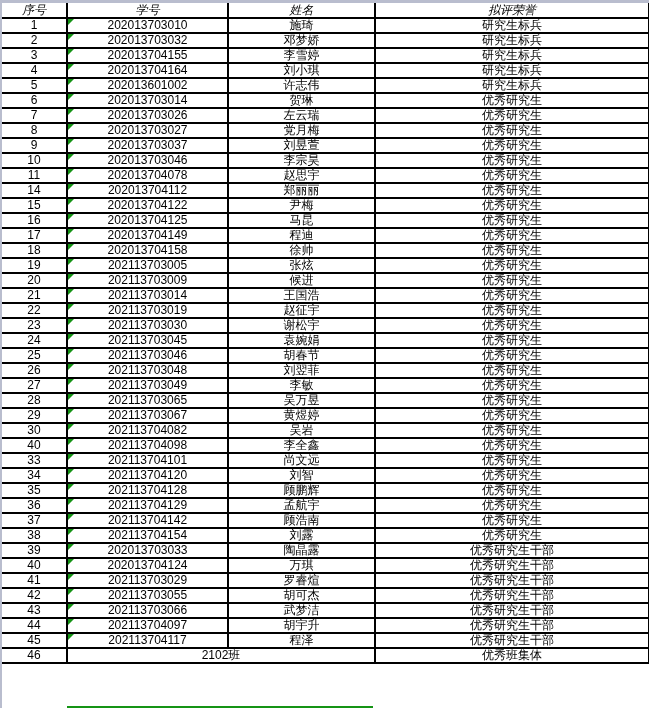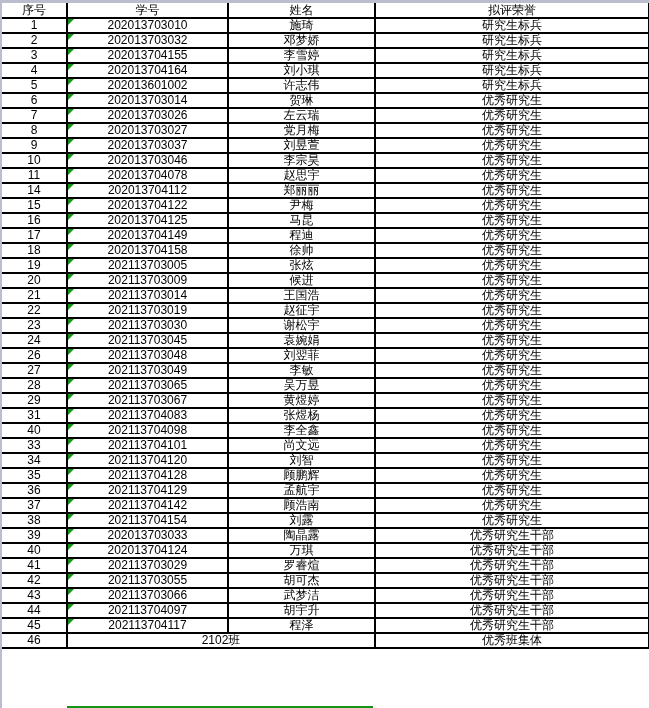--- a/index.html
+++ b/index.html
@@ -23,21 +23,21 @@
     padding:0;
     text-align:center;
     vertical-align:middle;
     font-weight:normal;
     overflow:hidden;
     white-space:nowrap;
     position:relative;
     line-height:13px;
   }
   table.grid tr{height:15px;}
-  table.grid tr.head{height:15px;}
+  table.grid tr.head{height:15px;font-style:italic;}
   table.grid tr:first-child th{border-top:none;}
   table.grid td:first-child,table.grid th:first-child{border-left:none;}
   .marker{
     position:absolute;left:0;top:0;
     width:0;height:0;
     border-top:6px solid #159415;
     border-right:6px solid transparent;
   }
   .fill-strip{
     position:absolute;
@@ -192,20 +192,26 @@
           <td>谢松宇</td>
           <td>优秀研究生</td>
         </tr>
         <tr>
           <td>24</td>
           <td>202113703045<span class="marker"></span></td>
           <td>袁婉娟</td>
           <td>优秀研究生</td>
         </tr>
         <tr>
+          <td>25</td>
+          <td>202113703046<span class="marker"></span></td>
+          <td>胡春节</td>
+          <td>优秀研究生</td>
+        </tr>
+        <tr>
           <td>26</td>
           <td>202113703048<span class="marker"></span></td>
           <td>刘翌菲</td>
           <td>优秀研究生</td>
         </tr>
         <tr>
           <td>27</td>
           <td>202113703049<span class="marker"></span></td>
           <td>李敏</td>
           <td>优秀研究生</td>
@@ -216,23 +222,23 @@
           <td>吴万昱</td>
           <td>优秀研究生</td>
         </tr>
         <tr>
           <td>29</td>
           <td>202113703067<span class="marker"></span></td>
           <td>黄煜婷</td>
           <td>优秀研究生</td>
         </tr>
         <tr>
-          <td>31</td>
-          <td>202113704083<span class="marker"></span></td>
-          <td>张煜杨</td>
+          <td>30</td>
+          <td>202113704082<span class="marker"></span></td>
+          <td>吴岩</td>
           <td>优秀研究生</td>
         </tr>
         <tr>
           <td>40</td>
           <td>202113704098<span class="marker"></span></td>
           <td>李全鑫</td>
           <td>优秀研究生</td>
         </tr>
         <tr>
           <td>33</td>

